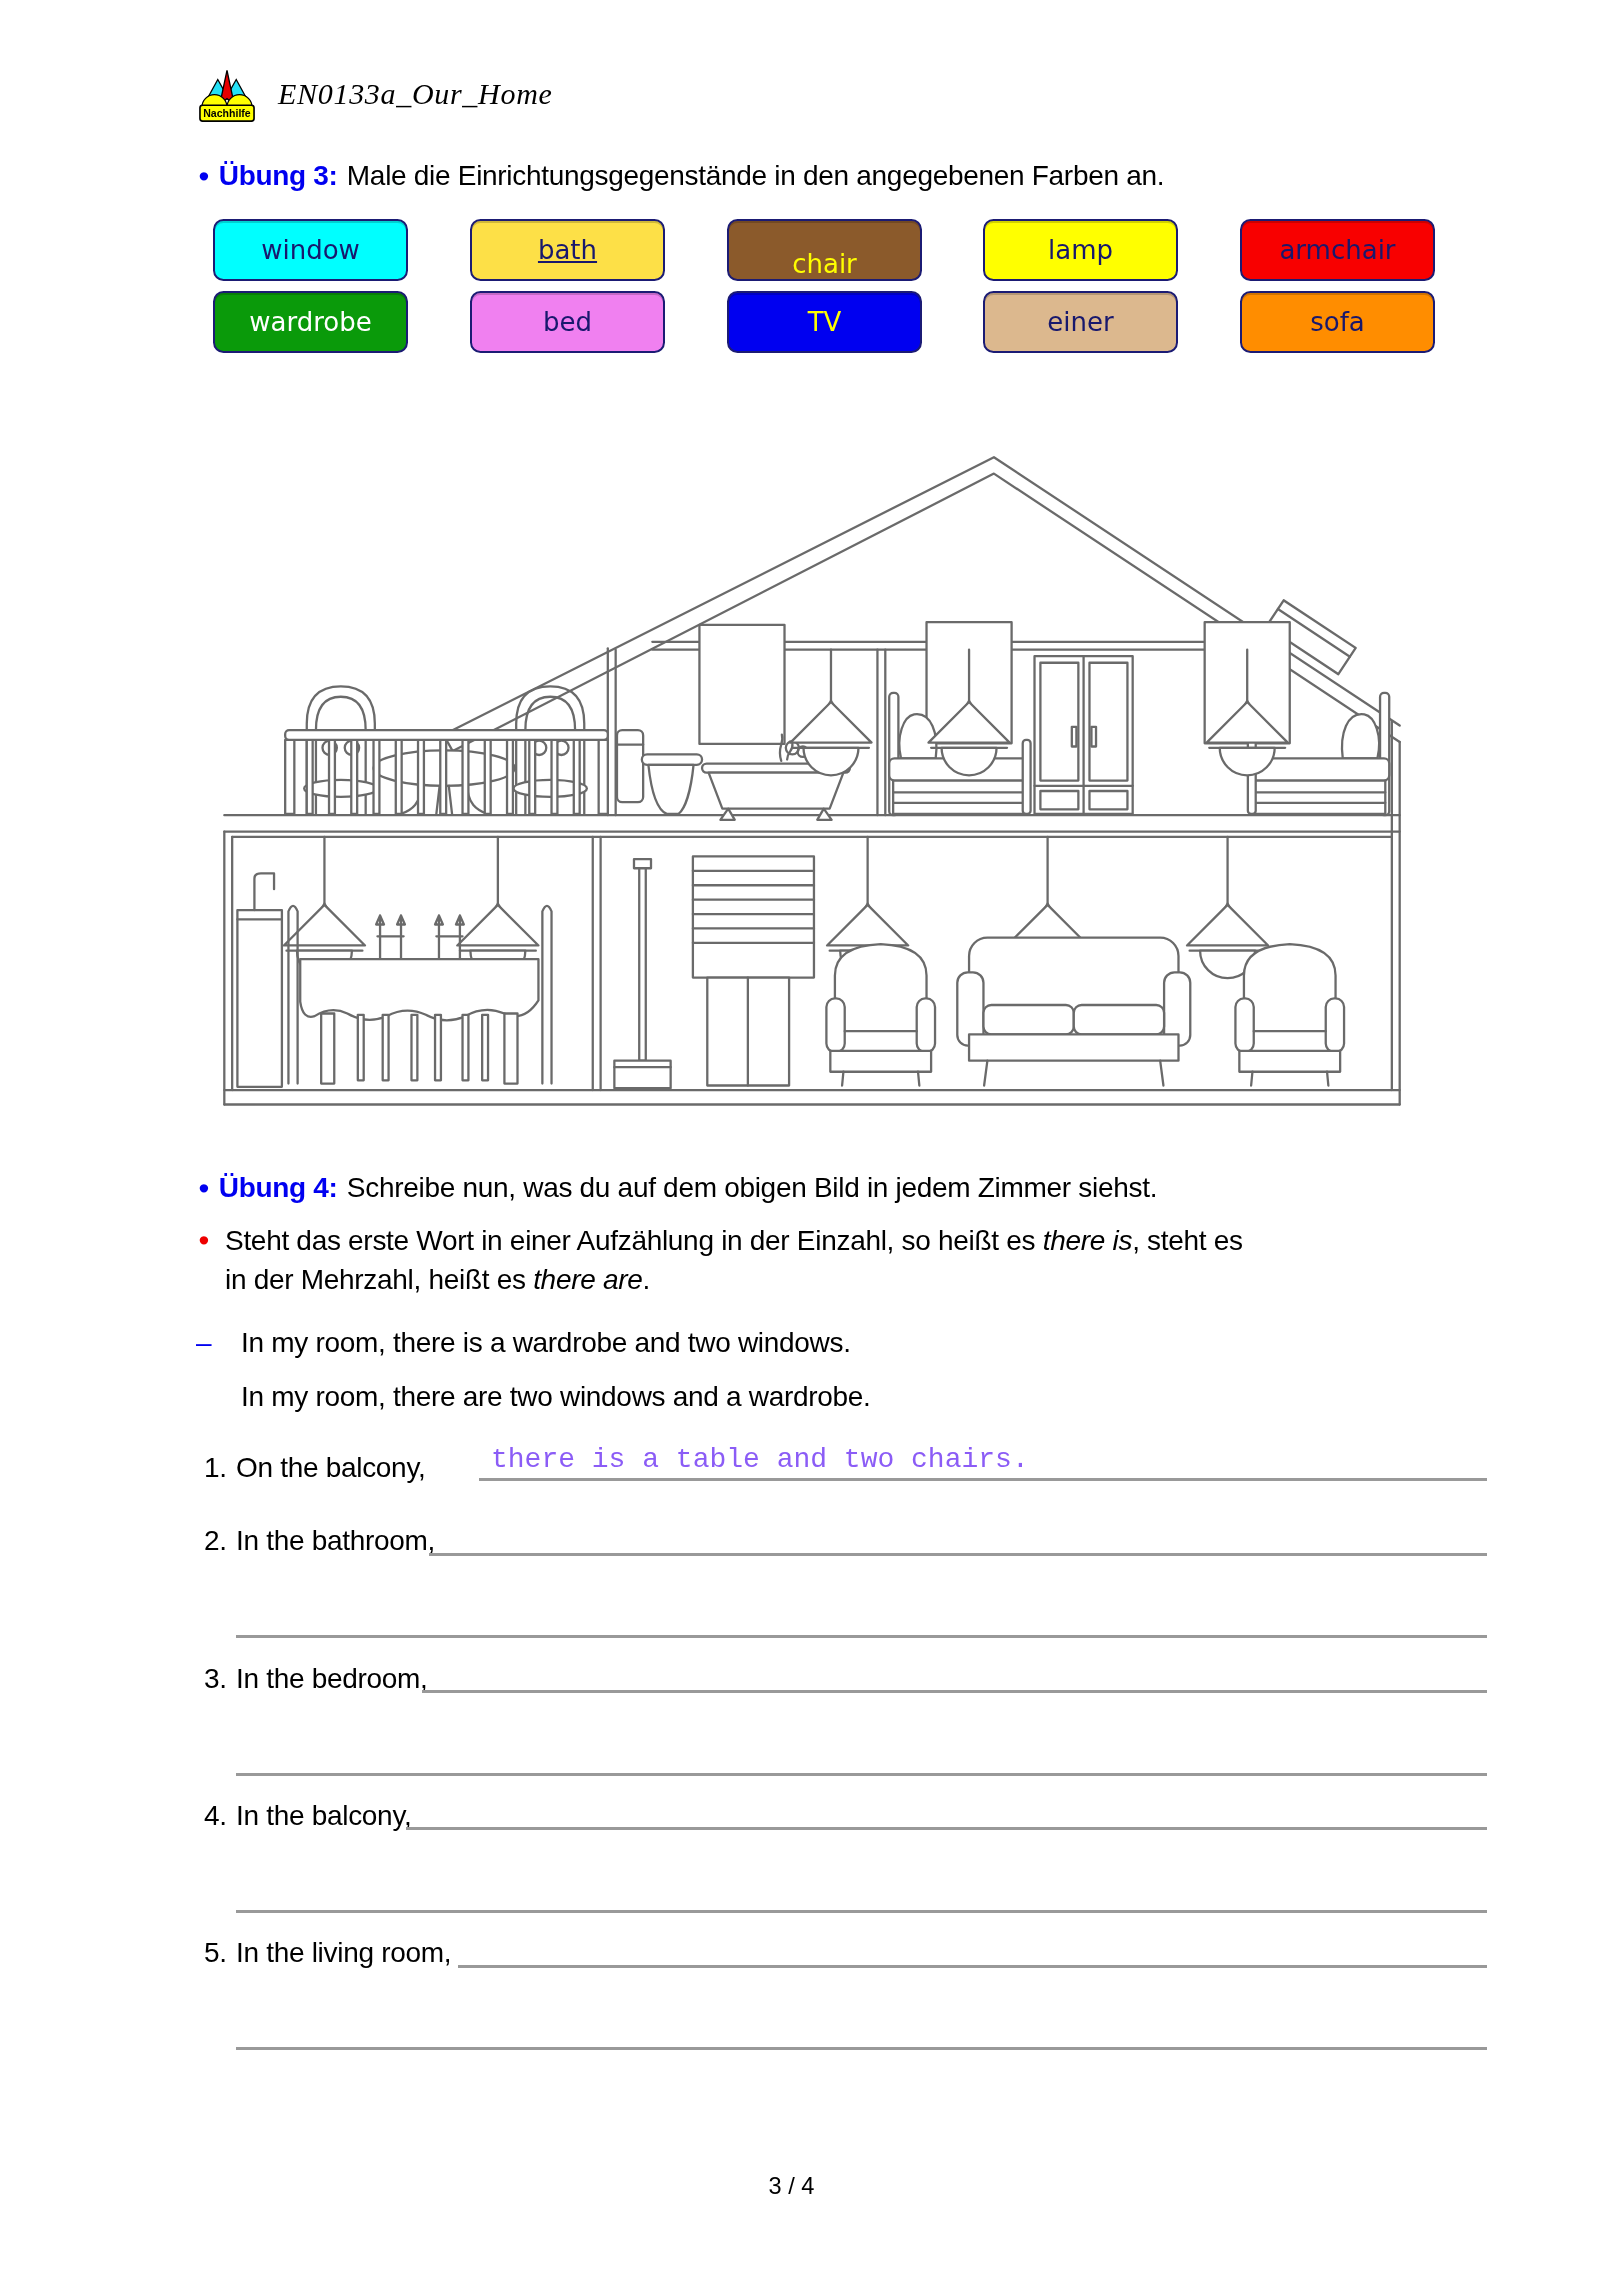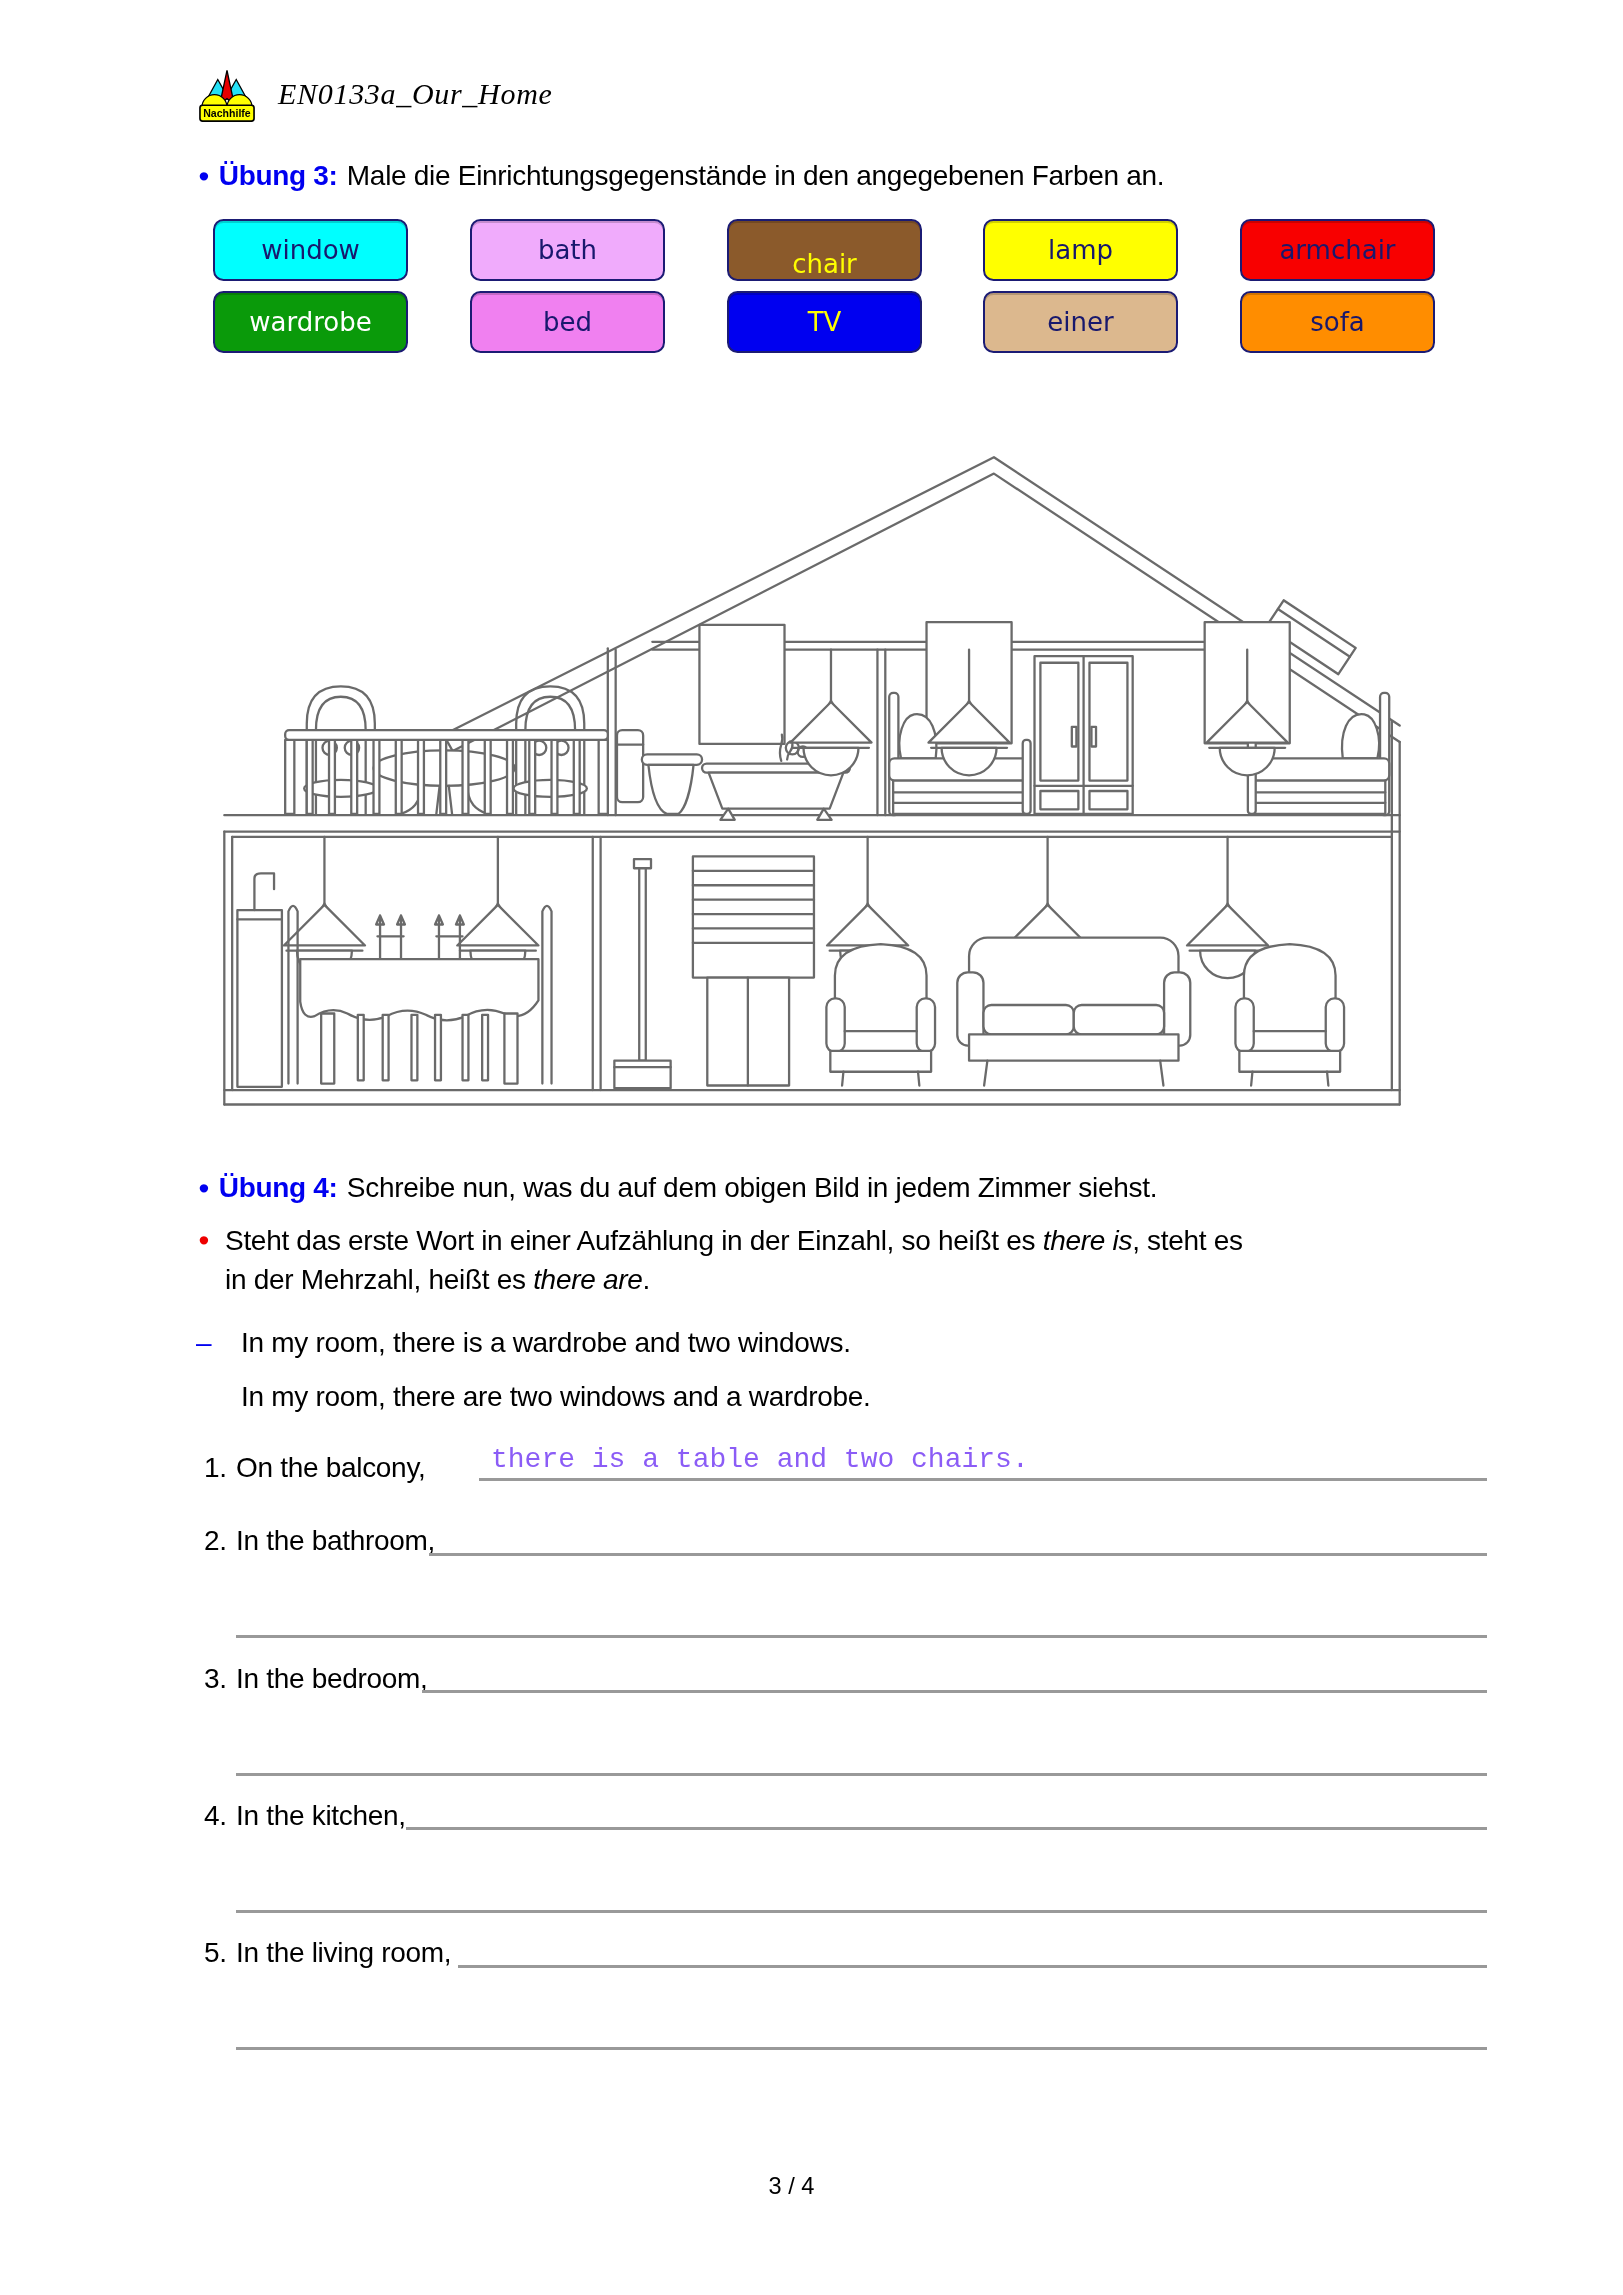--- a/index.html
+++ b/index.html
@@ -48,21 +48,21 @@
 
 <div class="abs hline" style="left:198px;top:160px">
   <span class="bullet blue">●</span>
   <span class="blue">Übung 3:</span>
   <span>Male die Einrichtungsgegenstände in den angegebenen Farben an.</span>
 </div>
 
 <div class="abs chip" style="left: 213px; top: 219px; background-color: rgb(0, 255, 255); color: rgb(24, 24, 109);">
     <span>window</span>
   </div>
-<div class="abs chip" style="left: 470px; top: 219px; background-color: #f0abfc; color: rgb(24, 24, 109);">
+<div class="abs chip" style="left: 470px; top: 219px; background-color: #fde047; color: rgb(24, 24, 109); text-decoration: underline;">
     <span>bath</span>
   </div>
 <div class="abs chip" style="left: 727px; top: 219px; background-color: rgb(139, 90, 43); color: rgb(255, 255, 0); align-items: flex-end;">
     <span>chair</span>
   </div>
 <div class="abs chip" style="left: 983px; top: 219px; background-color: rgb(255, 255, 0); color: rgb(24, 24, 109);">
     <span>lamp</span>
   </div>
 <div class="abs chip" style="left: 1240px; top: 219px; background-color: rgb(248, 0, 0); color: rgb(24, 24, 109);">
     <span>armchair</span>
@@ -386,21 +386,21 @@
 
 <div class="abs qrow" style="top:1663px">
   <span>3.</span>
   <span>In the bedroom,</span>
 </div>
 <div class="abs wline" style="left:422px;top:1690px;width:1065px"></div>
 <div class="abs wline" style="left:236px;top:1773px;width:1251px"></div>
 
 <div class="abs qrow" style="top:1800px">
   <span>4.</span>
-  <span>In the kitchen,</span>
+  <span>In the balcony,</span>
 </div>
 <div class="abs wline" style="left:406px;top:1827px;width:1081px"></div>
 <div class="abs wline" style="left:236px;top:1910px;width:1251px"></div>
 
 <div class="abs qrow" style="top:1937px">
   <span>5.</span>
   <span>In the living room,</span>
 </div>
 <div class="abs wline" style="left:458px;top:1965px;width:1029px"></div>
 <div class="abs wline" style="left:236px;top:2047px;width:1251px"></div>

